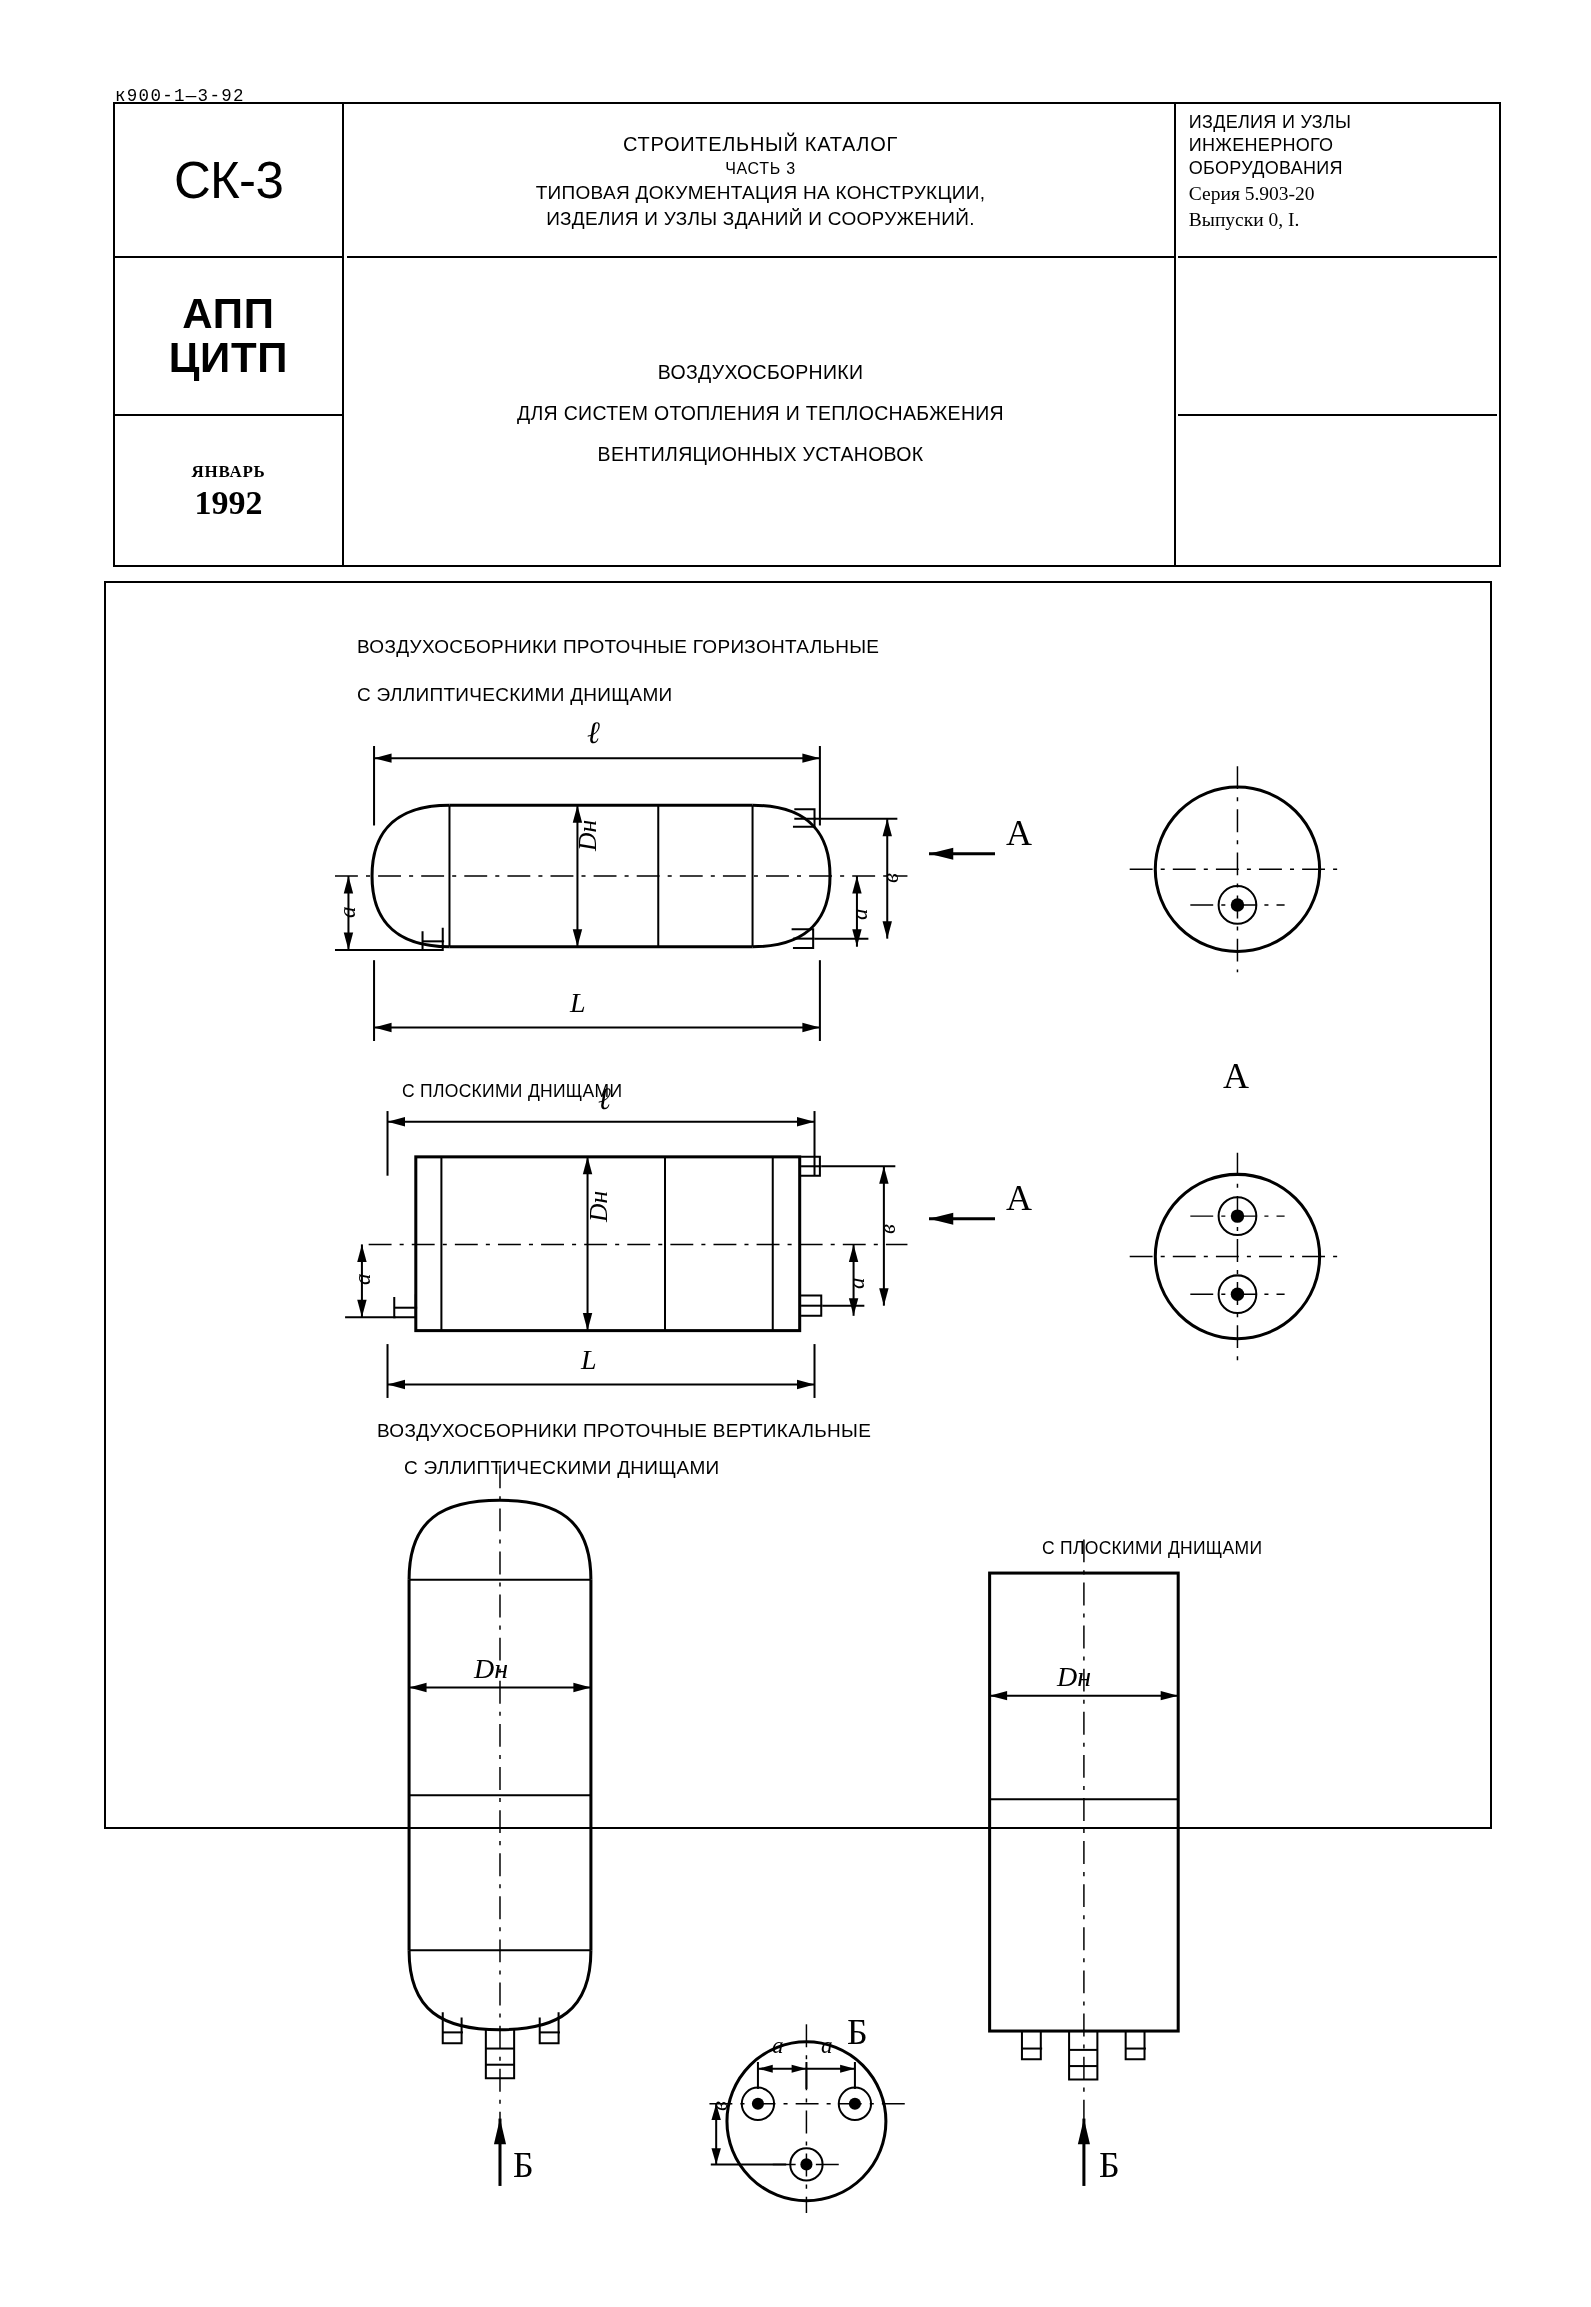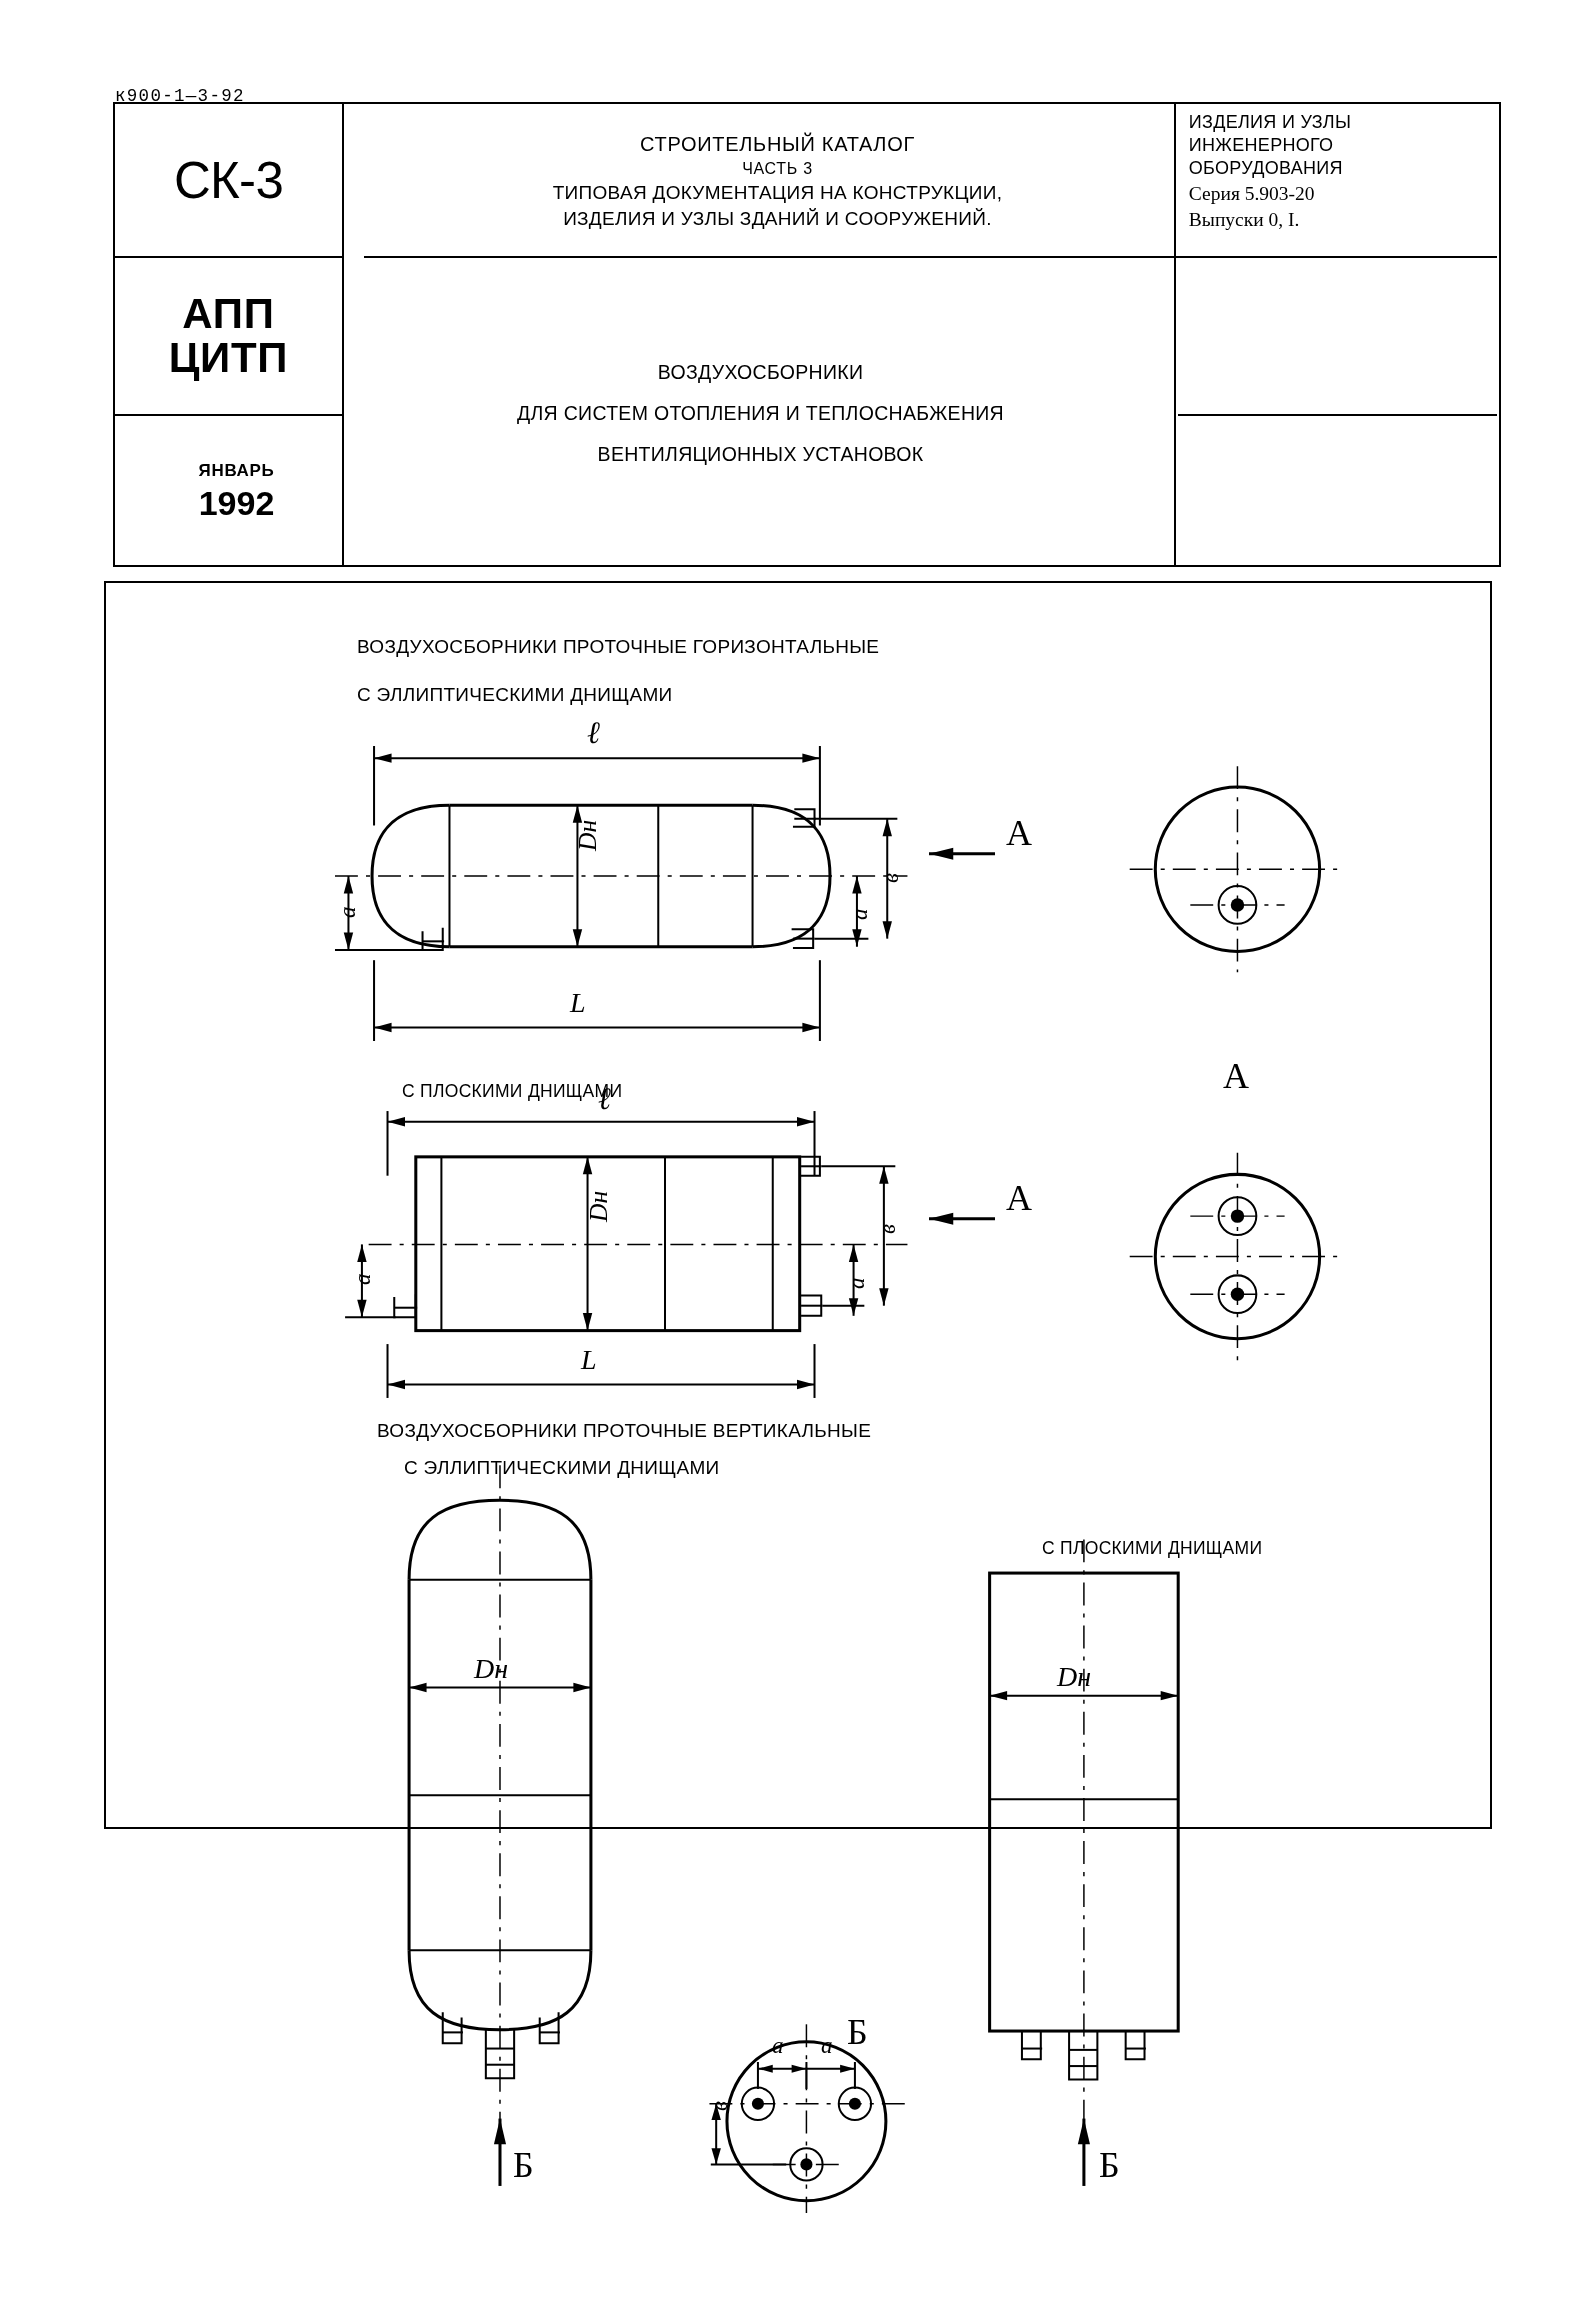--- a/index.html
+++ b/index.html
@@ -6,28 +6,28 @@
   body{width:1591px;height:2307px;font-family:"Liberation Sans",sans-serif;color:#000;}
   #sheet{position:relative;width:1591px;height:2307px;padding-left:20px;}
 
   .corner-code{position:absolute;left:115px;top:86px;font-family:"Liberation Mono",monospace;font-size:17.5px;letter-spacing:1.3px;}
 
   
   .titleblock{position:absolute;left:113px;top:102px;width:1388px;height:465px;border:2.7px solid #000;box-sizing:border-box;}
   .tb-col1{position:absolute;left:0;top:0;width:229px;height:100%;border-right:2.7px solid #000;box-sizing:border-box;}
   .tb-c1r1{position:absolute;left:0;top:0;width:100%;height:154px;border-bottom:2.7px solid #000;box-sizing:border-box;display:flex;align-items:center;justify-content:center;}
   .tb-c1r2{position:absolute;left:0;top:154px;width:100%;height:158px;border-bottom:2.7px solid #000;box-sizing:border-box;display:flex;flex-direction:column;align-items:center;justify-content:center;}
-  .tb-c1r3{position:absolute;left:8px;top:311px;width:100%;height:154px;box-sizing:border-box;display:flex;flex-direction:column;align-items:center;justify-content:center;}
+  .tb-c1r3{position:absolute;left:0;top:311px;width:100%;height:154px;box-sizing:border-box;display:flex;flex-direction:column;align-items:center;justify-content:center;font-family:Liberation Serif, serif;}
   .big-code{font-size:51px;font-weight:normal;letter-spacing:-0.7px;}
   .big-app{font-size:42px;font-weight:bold;line-height:1.05;letter-spacing:0.7px;}
   .month{font-size:17px;font-weight:bold;letter-spacing:0.7px;margin-bottom:2.7px;}
   .year{font-size:34px;font-weight:bold;}
 
   .tb-col2{position:absolute;left:232px;top:0;width:829px;height:100%;border-right:2.7px solid #000;box-sizing:border-box;}
-  .tb-c2r1{position:absolute;left:17px;top:0;width:100%;height:154px;border-bottom:2.7px solid #000;box-sizing:border-box;display:flex;flex-direction:column;align-items:center;justify-content:center;padding-top:4px;}
+  .tb-c2r1{position:absolute;left:0;top:0;width:100%;height:154px;border-bottom:2.7px solid #000;box-sizing:border-box;display:flex;flex-direction:column;align-items:center;justify-content:center;padding-top:4px;}
   .tb-c2r2{position:absolute;left:0;top:154px;width:100%;height:311px;box-sizing:border-box;display:flex;flex-direction:column;align-items:center;justify-content:center;}
   .cat-l1{font-size:20px;letter-spacing:0.7px;margin-bottom:4px;}
   .cat-l2{font-size:16px;letter-spacing:0.7px;margin-bottom:2.7px;}
   .cat-l3{font-size:19px;letter-spacing:0.3px;line-height:1.35;text-align:center;}
   .prod-l{font-size:19.5px;letter-spacing:0.3px;line-height:2.1;text-align:center;}
 
   .tb-col3{position:absolute;left:1063px;top:0;width:319px;height:100%;}
   .tb-c3r1{position:absolute;left:0;top:0;width:100%;height:154px;border-bottom:2.7px solid #000;box-sizing:border-box;padding:6.7px 0 0 10.8px;}
   .tb-c3r2{position:absolute;left:0;top:154px;width:100%;height:158px;border-bottom:2.7px solid #000;box-sizing:border-box;}
   .tb-c3r3{position:absolute;left:0;top:311px;width:100%;height:154px;box-sizing:border-box;padding:23px 0 0 23px;}

